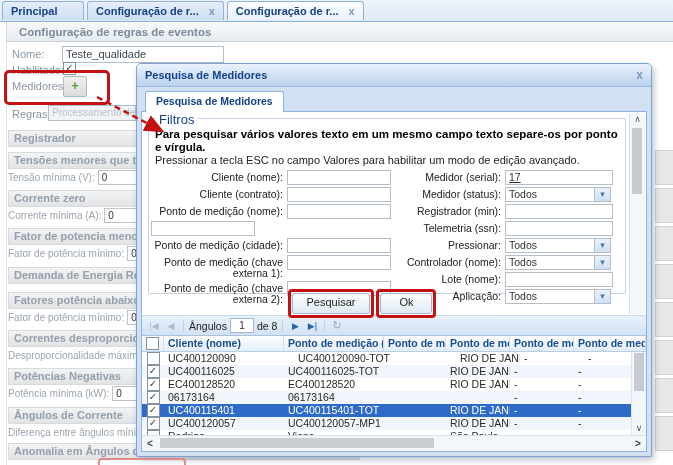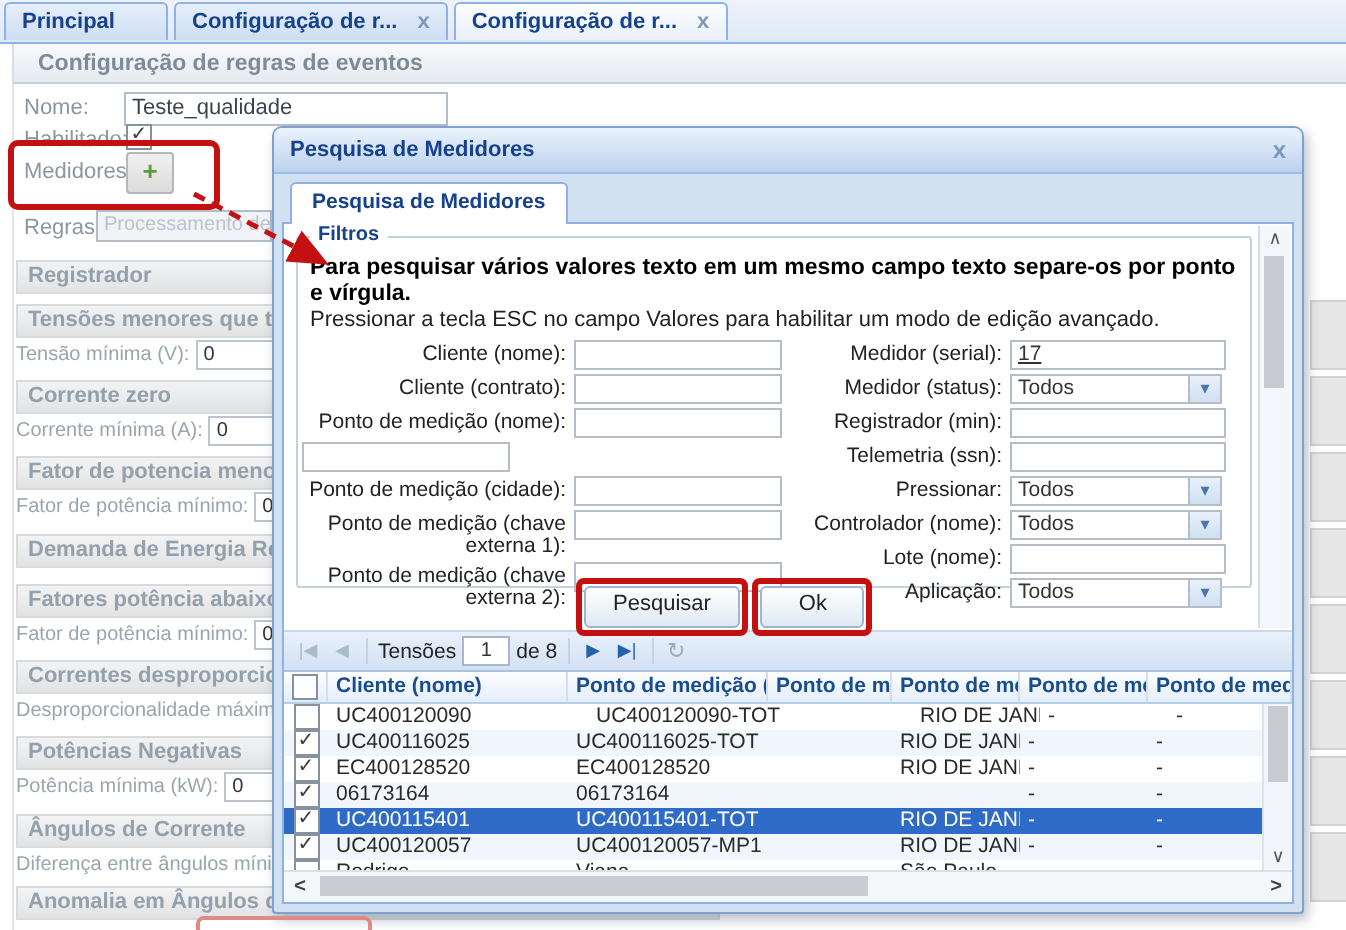--- a/index.html
+++ b/index.html
@@ -46,21 +46,21 @@
            display:flex;align-items:center;padding:0 8px;color:#15428b;font-weight:bold;font-size:11px;}
   .m-close{margin-left:auto;color:#7e97bb;font-weight:bold;font-size:12px;cursor:pointer;line-height:12px;}
   .m-body{position:absolute;left:0;top:22px;right:0;bottom:0;padding:4px;display:flex;flex-direction:column;box-sizing:border-box;}
   .m-tabstrip{height:21px;flex:none;display:flex;align-items:flex-end;padding-left:4px;}
   .m-tab{height:20px;background:#fff;border:1px solid #8db2e3;border-bottom:none;border-radius:3px 3px 0 0;
          color:#15428b;font-weight:bold;font-size:10.5px;padding:0 10px;line-height:19px;margin-bottom:-1px;z-index:2;cursor:default;}
   .m-panel{flex:1;background:#fff;border:1px solid #8db2e3;display:flex;flex-direction:column;overflow:hidden;z-index:1;}
   
   .scroll-region{position:relative;height:203px;flex:none;}
   .fieldset{position:absolute;left:6px;top:6px;right:20px;height:174px;border:1px solid #c4d2e0;border-radius:2px;}
-  .legend{position:absolute;top:-7px;left:6px;background:#fff;padding:0 4px;color:#15428b;font-weight:bold;font-size:10px;}
+  .legend{position:absolute;top:-7px;left:6px;background:#fff;padding:0 4px;color:#15428b;font-weight:normal;font-size:13px;}
   .instr{margin:9px 6px 2px 6px;line-height:13px;}
   .instr b{font-size:11.5px;color:#000;}
   .instr div{font-size:11px;color:#222;}
   .f-cols{display:flex;margin-top:3px;}
   .f-col{display:flex;flex-direction:column;}
   .f-col.left{width:240px;margin-left:2px;}
   .f-col.right{width:228px;margin-left:10px;}
   .f-row{display:flex;align-items:flex-start;margin-bottom:2px;}
   .f-label{flex:none;text-align:right;padding-right:4px;font-size:10.5px;color:#222;line-height:11px;padding-top:2px;}
   .left .f-label{width:132px;}
@@ -310,21 +310,21 @@
           <div class="vscroll">
             <div class="vs-arrow" style="top:0;">∧</div>
             <div class="vs-thumb" style="top:15px;height:66px;"></div>
           </div>
         </div>
 
         <div class="pagebar">
           <span class="pg-ico disabled">|◀</span>
           <span class="pg-ico disabled">◀</span>
           <span class="pg-sep"></span>
-          <span class="pg-txt">Tensões</span>
+          <span class="pg-txt">Ângulos</span>
           <span class="pg-input">1</span>
           <span class="pg-txt">de 8</span>
           <span class="pg-sep"></span>
           <span class="pg-ico">▶</span>
           <span class="pg-ico">▶|</span>
           <span class="pg-sep"></span>
           <span class="pg-refresh">↻</span>
         </div>
 
         <div class="thead" id="thead">

